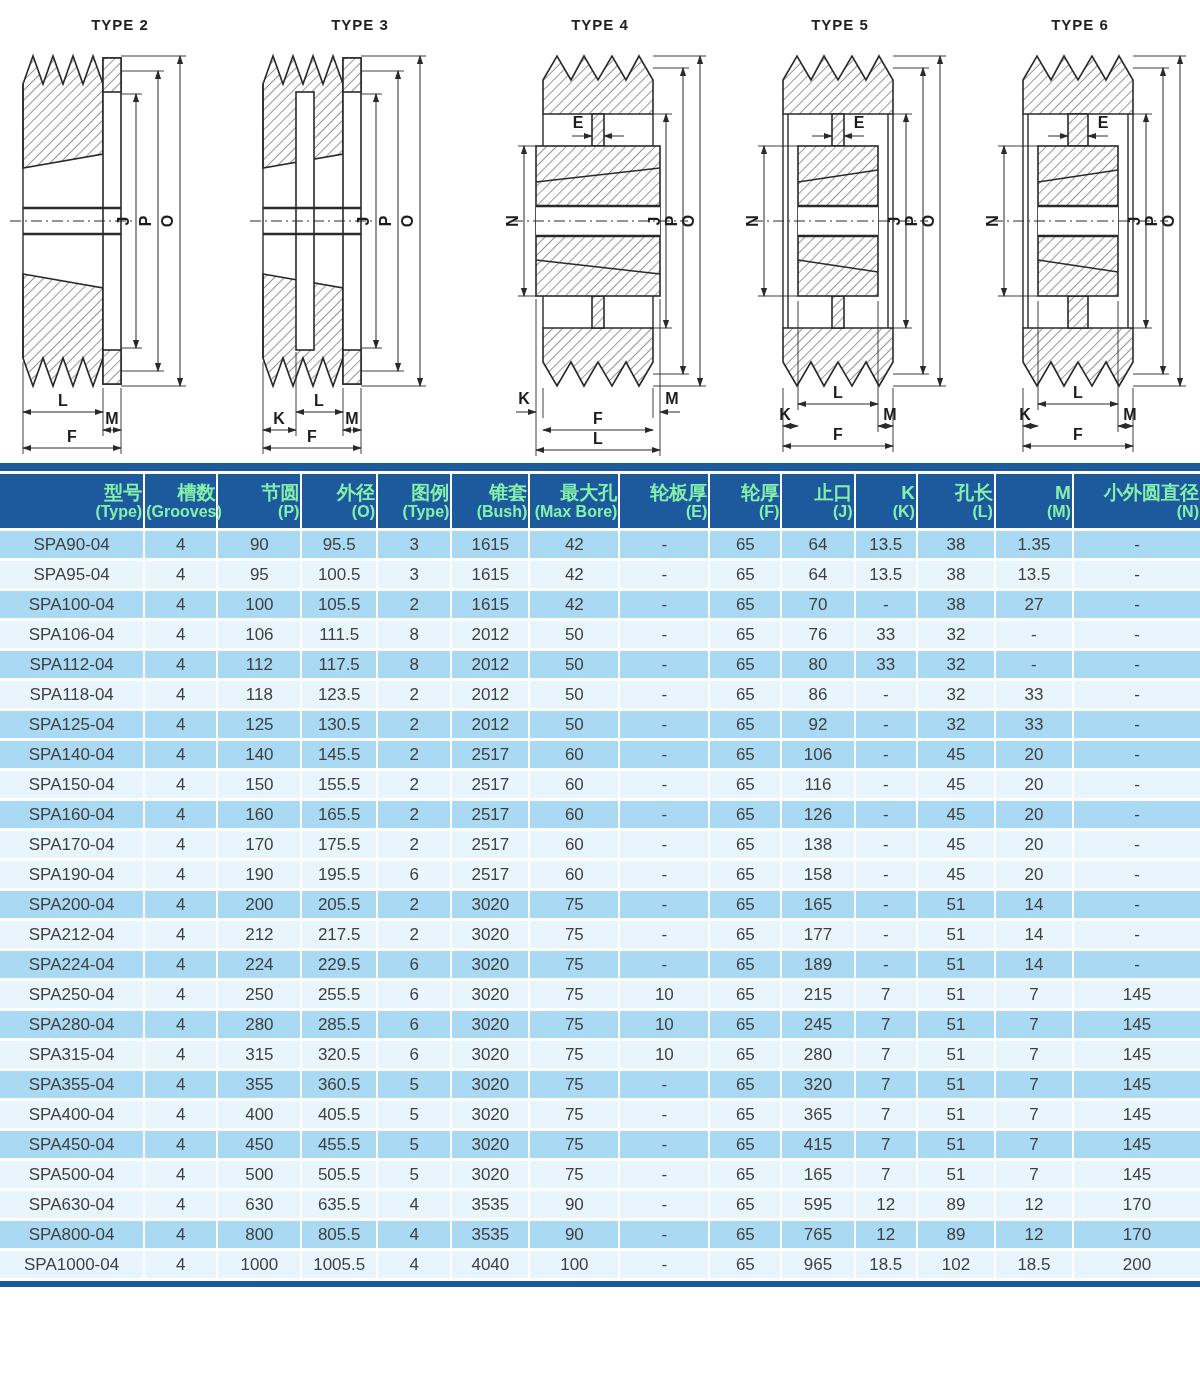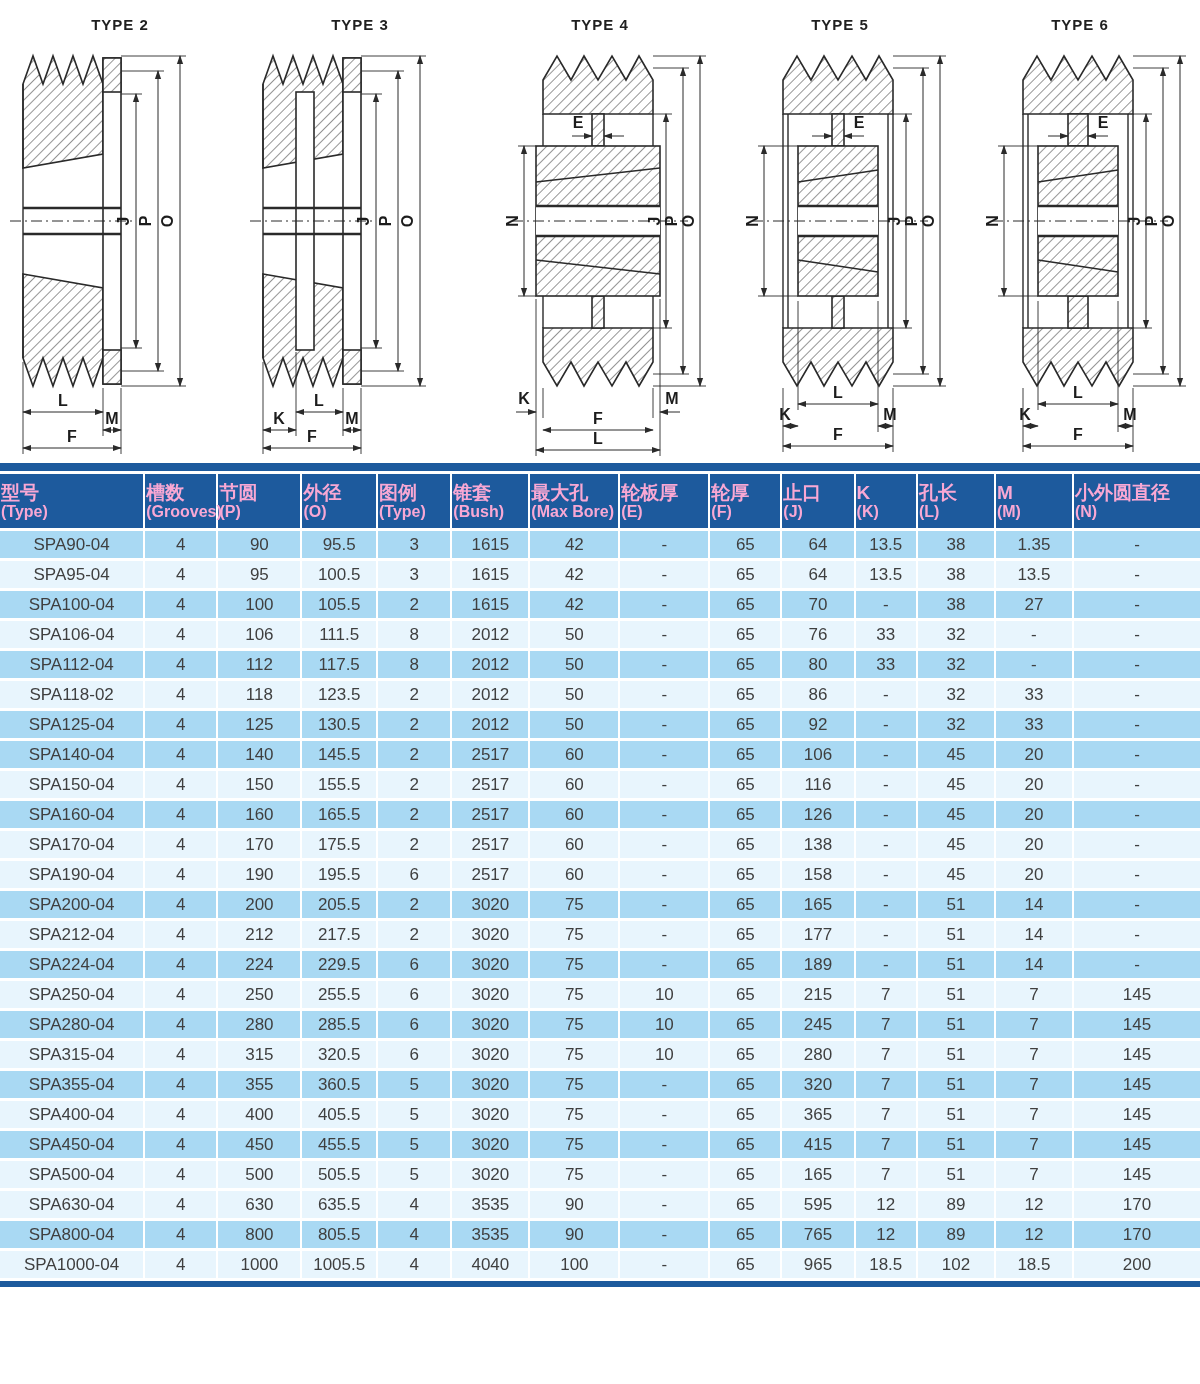--- a/index.html
+++ b/index.html
@@ -23,21 +23,21 @@
   .cl{stroke:#2a2a2a;stroke-width:1;stroke-dasharray:11 4 2 4;fill:none;}
   .bore{stroke:#2a2a2a;stroke-width:2.6;fill:none;}
   .dimlbl{font-family:"Liberation Sans","DejaVu Sans",sans-serif;font-size:16px;font-weight:bold;fill:#1c1c1c;}
 
   
   .table-wrap{width:1200px;}
   .bar-top{height:8px;background:var(--navy,#1d5a9d);margin-bottom:3px;}
   .bar-bottom{height:6px;background:var(--navy,#1d5a9d);}
   table{width:1200px;border-collapse:separate;border-spacing:0;table-layout:fixed;}
   th{
-    background:var(--navy,#1d5a9d);color:#f9a8d4;text-align:left;vertical-align:middle;
+    background:var(--navy,#1d5a9d);color:#86efac;text-align:right;vertical-align:middle;
     border-right:2px solid #ffffff;border-bottom:3px solid #ffffff;
     padding:7px 1px 8px 1px;
   }
   th:last-child{border-right:none;}
   th .cn{font-size:19px;font-weight:bold;line-height:23px;}
   th .en{font-size:16px;font-weight:bold;line-height:16px;}
   td{
     text-align:center;vertical-align:middle;font-size:17px;color:#3f3f3f;
     height:27px;padding:0 2px;
     border-right:2px solid #ffffff;border-bottom:3px solid #ffffff;
@@ -450,21 +450,21 @@
             <td>50</td>
             <td>-</td>
             <td>65</td>
             <td>80</td>
             <td>33</td>
             <td>32</td>
             <td>-</td>
             <td>-</td>
           </tr>
           <tr class="row-light">
-            <td>SPA118-02</td>
+            <td>SPA118-04</td>
             <td>4</td>
             <td>118</td>
             <td>123.5</td>
             <td>2</td>
             <td>2012</td>
             <td>50</td>
             <td>-</td>
             <td>65</td>
             <td>86</td>
             <td>-</td>

